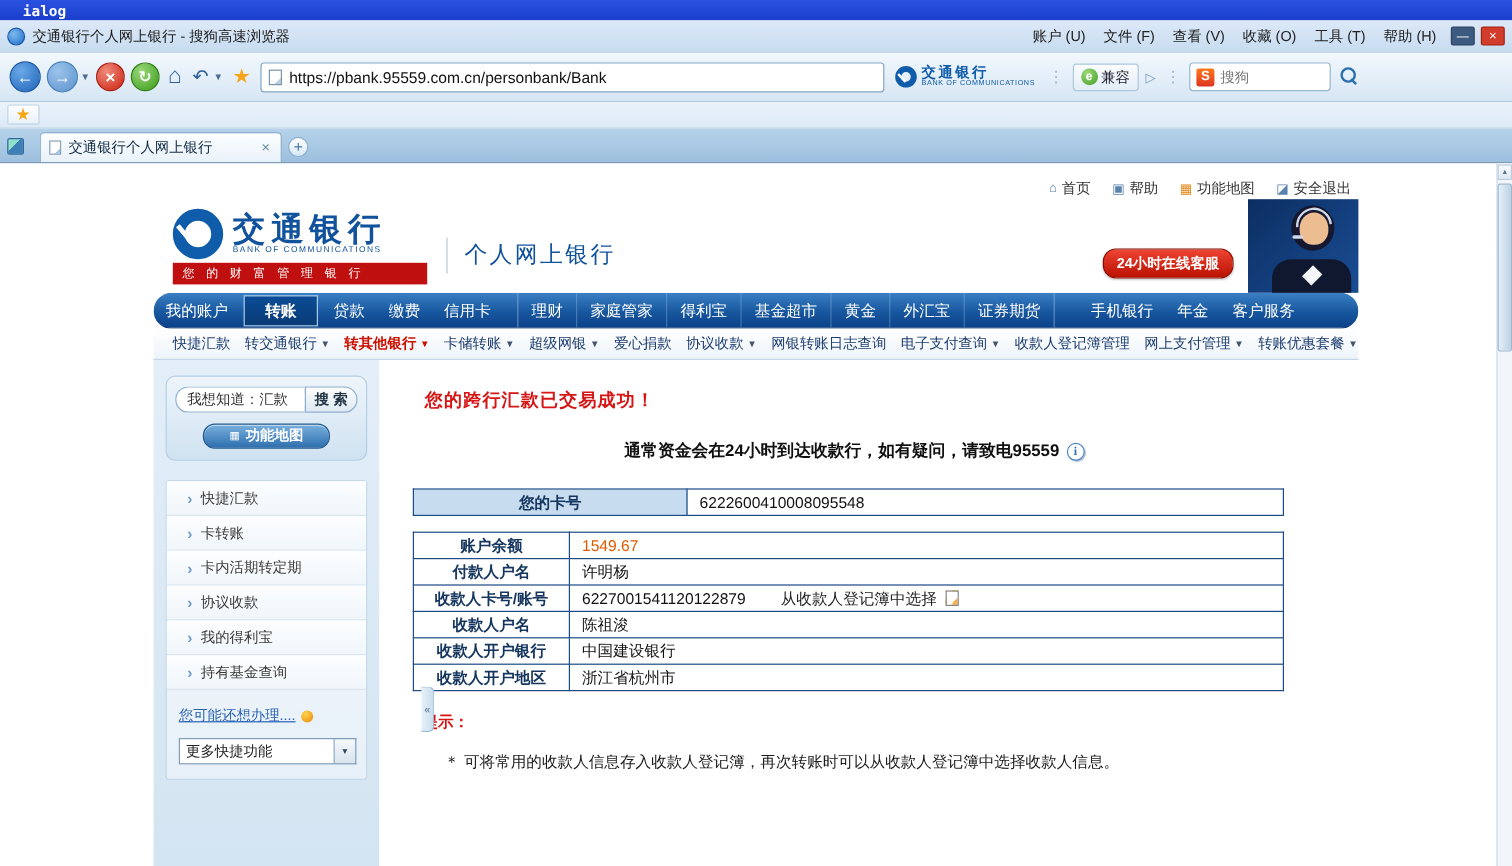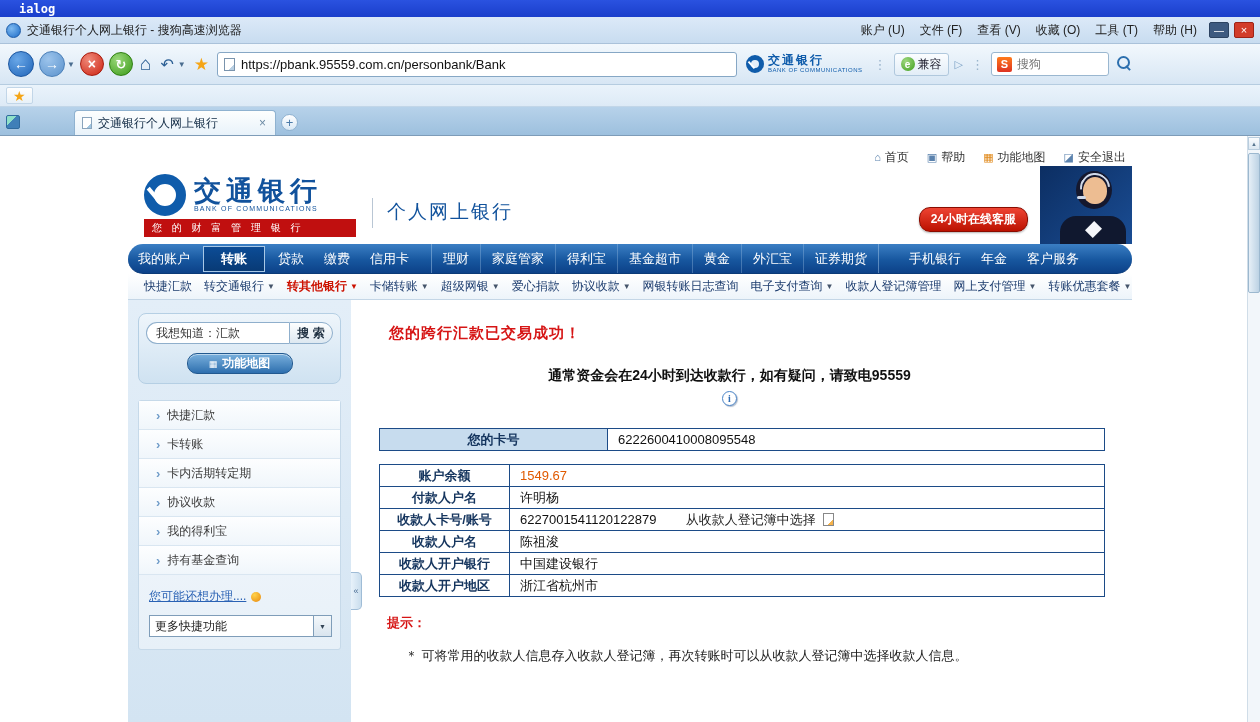--- a/index.html
+++ b/index.html
@@ -49,21 +49,21 @@
   .glass::before { content:''; position:absolute; width:9px; height:9px; border:2px solid #2c6fae; border-radius:50%; top:2px; left:3px; }
   .glass::after { content:''; position:absolute; width:6px; height:2px; background:#2c6fae; transform:rotate(45deg); top:13px; left:11px; }
 
   
   .favbar { height:22px; background:linear-gradient(#eaf3fb,#ddeaf6); border-bottom:1px solid #c2d6e8; display:flex; align-items:center; padding:0 6px; flex:0 0 auto; }
   .fav-star { color:#f5a516; font-size:14px; padding:0 6px; background:linear-gradient(#fefefe,#e8f1f8); border:1px solid #c2d6e8; border-radius:2px; height:17px; display:flex; align-items:center; }
 
   
   .tabbar { height:28px; background:linear-gradient(#b7d2ea,#9dc0de); display:flex; align-items:flex-end; padding:0 4px; gap:5px; flex:0 0 auto; }
   .tab-side-icon { width:14px; height:14px; margin:0 8px 6px 2px; background:linear-gradient(135deg,#8ee0c8 40%,#3f7fb8 40%); border:1px solid #2f6a9e; border-radius:2px; }
-  .tab { height:25px; width:202px; background:linear-gradient(#fdfefe,#e8f2fa); border:1px solid #8fb2d0; border-bottom:none; border-radius:4px 4px 0 0; display:flex; align-items:center; padding:0 7px; gap:6px;margin-left:41px; }
+  .tab { height:25px; width:202px; background:linear-gradient(#fdfefe,#e8f2fa); border:1px solid #8fb2d0; border-bottom:none; border-radius:4px 4px 0 0; display:flex; align-items:center; padding:0 7px; gap:6px; }
   .tab-icon { width:10px; height:12px; background:linear-gradient(315deg,#9fc5e0 3px,#fff 3px); border:1px solid #8aa4bc; flex:0 0 auto; }
   .tab-title { font-size:12px; color:#102a44; flex:1; white-space:nowrap; overflow:hidden; }
   .tab-close { font-size:12px; color:#6c8aa4; padding:0 2px; }
   .newtab { width:17px; height:17px; border-radius:50%; background:linear-gradient(#ffffff,#d8e8f5); border:1px solid #8fb2d0; color:#4a7aa8; font-size:13px; display:flex; align-items:center; justify-content:center; margin-bottom:4px; }
 
   
   .page { flex:1; position:relative; background:#fff; border-top:1px solid #7e9cb8; overflow:hidden; }
   .scrollbar { position:absolute; top:0; right:0; bottom:0; width:13px; background:#f2f6fa; border-left:1px solid #d0dde8; }
   .sb-up { position:absolute; top:1px; left:0; width:12px; height:13px; background:linear-gradient(#fafcfe,#dce8f2); border:1px solid #b9cdde; font-size:6px; color:#57758f; display:flex; align-items:center; justify-content:center; }
   .sb-thumb { position:absolute; top:17px; left:0; width:12px; height:140px; background:linear-gradient(90deg,#e6eff7,#bcd2e4); border:1px solid #9cb8cf; border-radius:2px; }
@@ -107,21 +107,21 @@
 
   
   .subnav { height:26px; background:linear-gradient(#ffffff,#edf4fa); border-bottom:1px solid #c4d6e6; display:flex; align-items:center; padding-left:10px; font-size:12px; color:#1c3c6e; flex:0 0 auto; }
   .subnav-item { padding:0 6px; display:flex; align-items:center; gap:3px; cursor:pointer; white-space:nowrap; }
   .subnav-item .arr { font-size:8px; color:#44546a; }
   .subnav-item.active { color:#cc1100; font-weight:bold; }
   .subnav-item.active .arr { color:#cc1100; }
 
   
   .bodyrow { flex:1; display:flex; position:relative; }
-  .sidebar { width:223px; background:linear-gradient(180deg,#e3eef8,#d3e4f2); padding:13px 10px 0 10px; flex:0 0 auto; }
+  .sidebar { width:188px; background:linear-gradient(180deg,#e3eef8,#d3e4f2); padding:13px 10px 0 10px; flex:0 0 auto; }
   .search-panel { background:linear-gradient(#eef5fb,#cfe2f1); border:1px solid #b5cfe4; border-radius:8px; padding:8px 7px 9px; }
   .search-row { display:flex; }
   .search-box { flex:1; height:22px; background:#fff; border:1px solid #8fafcc; border-right:none; border-radius:11px 0 0 11px; font-size:12px; color:#333; display:flex; align-items:center; padding-left:9px; }
   .search-btn { width:44px; height:22px; background:linear-gradient(#fdfefe,#dde8f1); border:1px solid #8fafcc; border-radius:0 11px 11px 0; font-size:12px; font-weight:bold; color:#234; display:flex; align-items:center; justify-content:center; cursor:pointer; }
   .map-btn { margin:9px auto 0; width:106px; height:21px; background:linear-gradient(#79b0dd,#2e6fae); border:1px solid #22598f; border-radius:10px; color:#fff; font-size:12px; font-weight:bold; display:flex; align-items:center; justify-content:center; gap:5px; box-shadow:inset 0 1px 0 rgba(255,255,255,.5); cursor:pointer; }
   .map-icon { font-size:9px; }
   .menu-panel { margin-top:16px; background:linear-gradient(#f8fbfe,#e7f0f8); border:1px solid #c6d9e9; border-radius:3px; padding-bottom:12px; }
   .menu-head { height:31px; display:flex; align-items:center; justify-content:space-between; padding:0 8px; border-bottom:1px solid #cfe0ee; }
   .menu-title { font-size:13px; font-weight:bold; color:#173a68; }
   .customize { display:flex; align-items:center; gap:3px; font-size:12px; color:#2a62b4; text-decoration:underline; cursor:pointer; }
@@ -131,21 +131,21 @@
   .more-link { margin:13px 6px 0 10px; font-size:12px; color:#2a62b4; text-decoration:underline; display:flex; align-items:center; gap:5px; cursor:pointer; }
   .bell { width:10px; height:10px; border-radius:50%; background:radial-gradient(circle at 35% 30%,#ffd24a,#e8880e); display:inline-block; flex:0 0 auto; }
   .quick-dd { margin:10px 8px 0 10px; display:flex; }
   .dd-text { flex:1; height:22px; background:#fff; border:1px solid #7f9db9; font-size:12px; color:#222; padding:0 5px; display:flex; align-items:center; }
   .dd-btn { width:18px; height:22px; background:linear-gradient(#f4f8fb,#d9e4ee); border:1px solid #7f9db9; border-left:none; font-size:7px; color:#345; display:flex; align-items:center; justify-content:center; cursor:pointer; }
   .collapse-tab { position:absolute; left:223px; top:272px; width:11px; height:38px; background:linear-gradient(90deg,#e8f2fa,#c9dded); border:1px solid #9fbcd6; border-left:none; border-radius:0 5px 5px 0; display:flex; align-items:center; justify-content:center; font-size:9px; color:#4a6d93; cursor:pointer; }
 
   
   .main { flex:1; padding:8px 6px 0 12px; }
   .success-title { margin:16px 0 0 26px; color:#d61515; font-size:15px; font-weight:bold; letter-spacing:1px; }
-  .success-note { margin:24px 30px 0 0; text-align:center; font-size:14px; font-weight:bold; color:#101010; display:flex; justify-content:center; align-items:center; gap:6px;flex-direction:column; }
+  .success-note { margin:24px 30px 0 0; text-align:center; font-size:14px; font-weight:bold; color:#101010; display:flex; justify-content:center; align-items:center; gap:6px; }
   .info-icon { width:15px; height:15px; border-radius:50%; border:1px solid #4d86c8; color:#2f6db5; font-size:10px; font-weight:bold; display:inline-flex; align-items:center; justify-content:center; font-family:"Liberation Serif",serif; box-shadow:1px 1px 1px rgba(60,90,130,.4); background:#fff; }
   .tbl { border-collapse:collapse; width:726px; margin-left:16px; }
   .tbl td { border:1px solid #1c4b87; font-size:13px; height:22px; }
   .tbl-card { margin-top:22px; }
   .tbl-card td.lbl { width:228px; background:#c7dcee; text-align:center; font-weight:bold; color:#15355e; }
   .tbl td.val { padding-left:10px; color:#111; }
   .tbl-main { margin-top:13px; }
   .tbl-main td.lbl { width:130px; text-align:center; font-weight:bold; color:#15355e; background:#fff; }
   .v { display:inline-block; min-width:162px; }
   .val-orange { color:#e05a00; }

